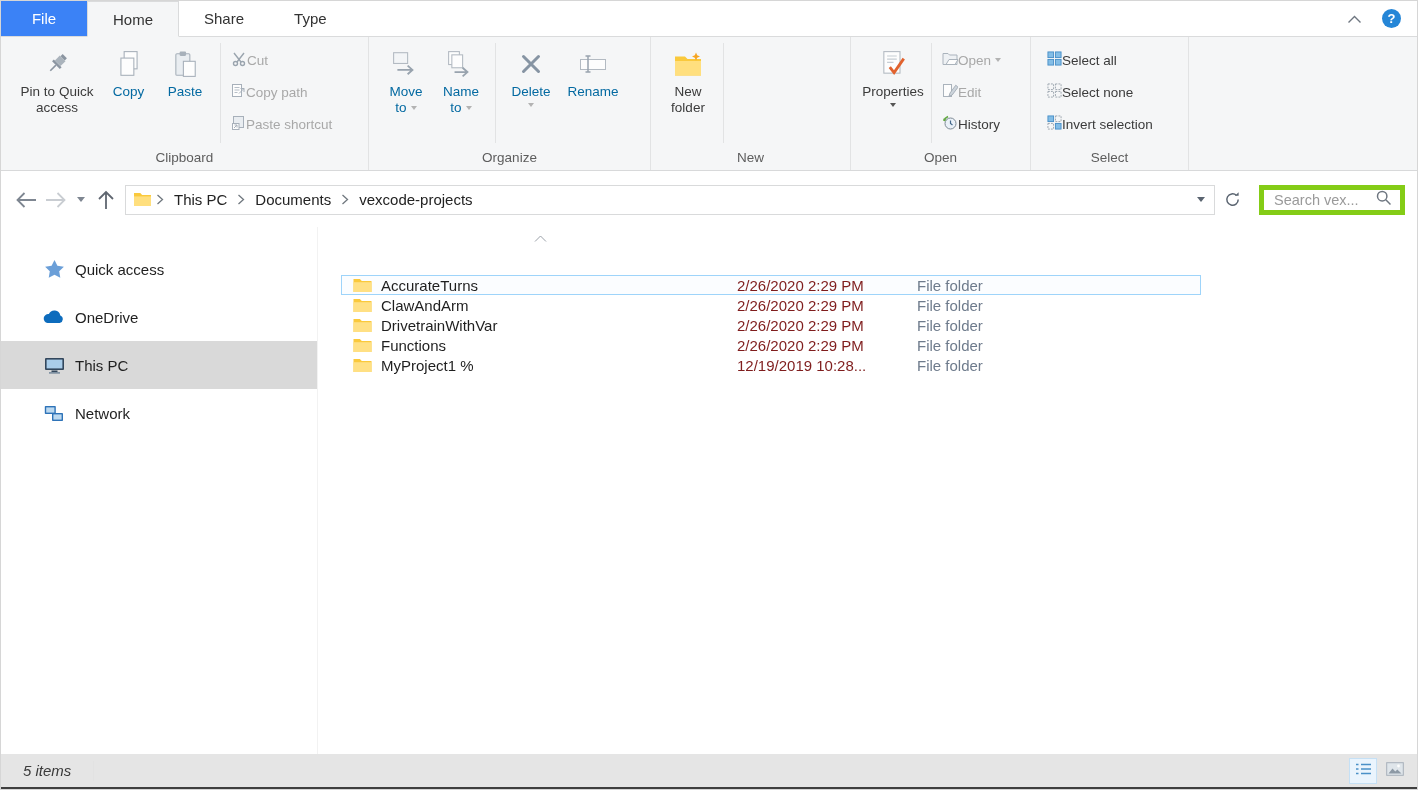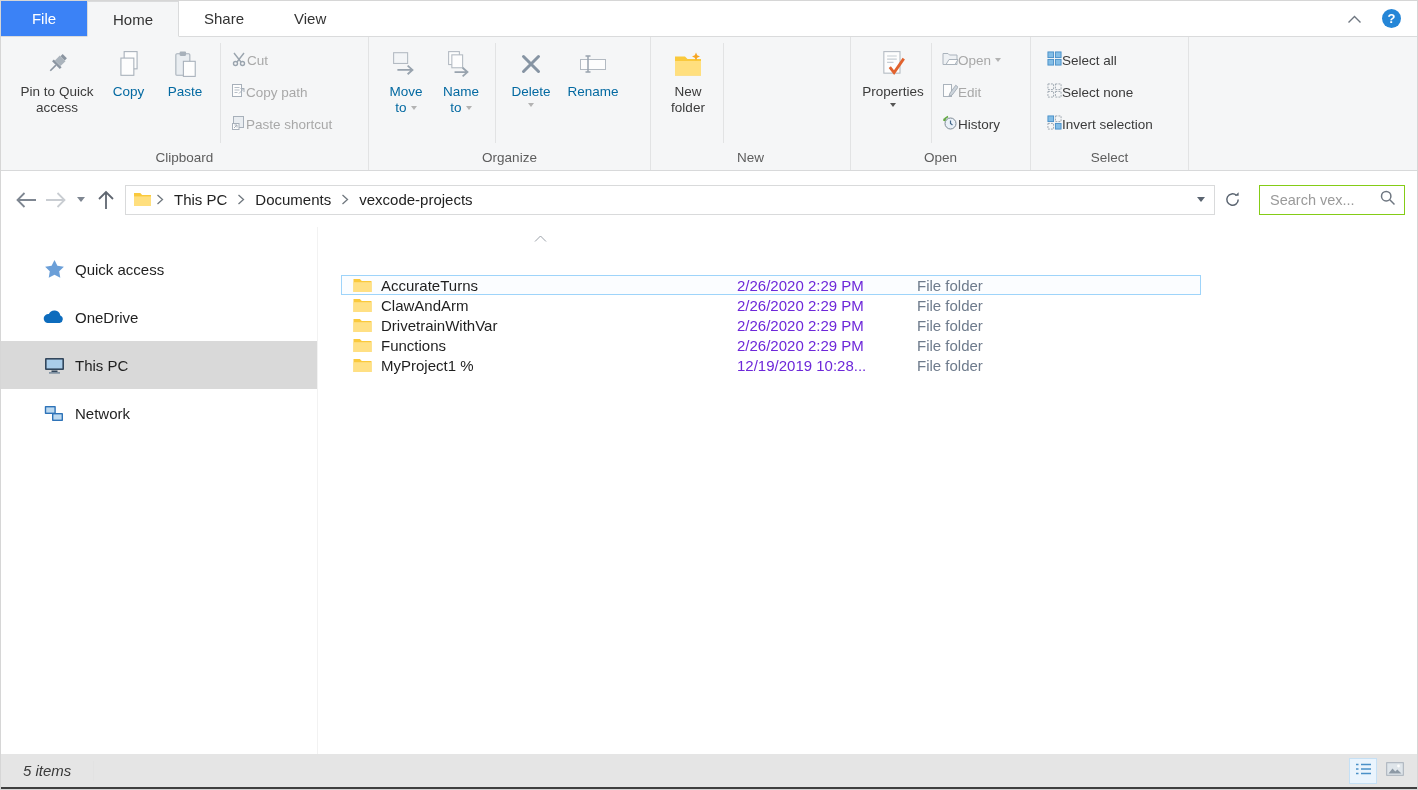--- a/index.html
+++ b/index.html
@@ -37,21 +37,21 @@
   
   .addressbar { position:absolute; top:171px; left:0; right:0; height:55px; background:#fff; display:flex; align-items:center; padding:0 12px 0 10px; }
   .navbtn { width:30px; height:30px; display:flex; align-items:center; justify-content:center; flex:none; }
   .nav-caret { width:0; height:0; border-left:4px solid transparent; border-right:4px solid transparent; border-top:5px solid #7e8691; }
   .addr-box { flex:1; height:30px; border:1px solid #d9dadb; display:flex; align-items:center; margin-left:4px; background:#fff; min-width:0; }
   .addr-folder { padding:0 4px 0 8px; display:flex; align-items:center; }
   .crumb { font-size:15px; color:#222; padding:0 9px; height:100%; display:flex; align-items:center; }
   .crumb-sep { padding:0 1px; display:flex; align-items:center; height:100%; }
   .addr-caret-btn { margin-left:auto; width:26px; height:100%; display:flex; align-items:center; justify-content:center; }
   .refresh-btn { width:30px; height:30px; display:flex; align-items:center; justify-content:center; margin-left:2px; flex:none; }
-  .search-box { width:146px; height:30px; border:1px solid #84cc16; display:flex; align-items:center; margin-left:12px; flex:none; padding:0 8px 0 10px; }
+  .search-box { width:146px; height:30px; border:5px solid #84cc16; display:flex; align-items:center; margin-left:12px; flex:none; padding:0 8px 0 10px; }
   .search-box input { border:none; outline:none; flex:1; font-size:14.5px; font-family:inherit; color:#333; min-width:0; background:transparent; }
   .search-box input::placeholder { color:#9a9a9a; }
 
   
   .main { position:absolute; top:226px; left:0; right:0; bottom:35px; display:flex; }
   .sidebar { width:317px; flex:none; padding-top:18px; border-right:1px solid #f2f2f2; }
   .side-item { height:48px; display:flex; align-items:center; gap:10px; padding-left:42px; font-size:15px; color:#1f1f1f; }
   .side-item.selected { background:#d9d9d9; }
   .side-icon { width:22px; display:flex; justify-content:center; }
   .filearea { flex:1; position:relative; overflow:hidden; }
@@ -61,21 +61,21 @@
   .checkbox { width:14px; height:14px; border:1px solid #8b8f94; background:#fff; display:inline-block; }
   .hc-name { width:366px; padding-left:18px; }
   .hc-date { width:180px; padding-left:12px; }
   .hc-type { width:182px; padding-left:12px; }
   .hc-size { width:120px; padding-left:15px; }
   .sort-caret { position:absolute; top:1px; left:216px; }
   .rows { position:absolute; top:48px; left:23px; width:860px; }
   .frow { height:20px; display:flex; align-items:center; border:1px solid transparent; }
   .frow.selected { border-color:#9ed4fa; background:#fbfdff; }
   .fc-name { width:384px; display:flex; align-items:center; gap:9px; padding-left:11px; font-size:15px; color:#1f1f1f; }
-  .fc-date { width:180px; padding-left:11px; font-size:15px; color:#6d28d9; }
+  .fc-date { width:180px; padding-left:11px; font-size:15px; color:#7f1d1d; }
   .fc-type { width:182px; padding-left:11px; font-size:15px; color:#6e7b8c; }
   .fc-size { width:100px; font-size:15px; color:#6e7b8c; }
   .ficon { display:flex; align-items:center; }
 
   
   .statusbar { position:absolute; left:0; right:0; bottom:2px; height:33px; display:flex; align-items:center; padding:0 8px 0 22px; background:#e5e5e5;font-style:italic; }
   .status-count { font-size:15px; color:#3a3a3a; }
   .status-sep { width:1px; height:20px; background:#e2e2e2; margin-left:22px; }
   .status-right { margin-left:auto; display:flex; gap:4px; align-items:center; }
   .viewbtn { width:28px; height:26px; display:flex; align-items:center; justify-content:center; border:1px solid transparent; }
@@ -91,21 +91,21 @@
     <div class="tab tab-file">
         <span>File</span>
       </div>
     <div class="tab active">
         <span>Home</span>
       </div>
     <div class="tab">
         <span>Share</span>
       </div>
     <div class="tab">
-        <span>View</span>
+        <span>Type</span>
       </div>
     <div class="tabbar-right">
       <span><svg width="15" height="9" viewBox="0 0 15 9">
             <path d="M1.5 7.5l6-6 6 6" fill="none" stroke="#6e7680" stroke-width="1.4"></path>
           </svg></span>
       <span class="help-circle">?</span>
     </div>
   </div>
 
   <div class="ribbon">

